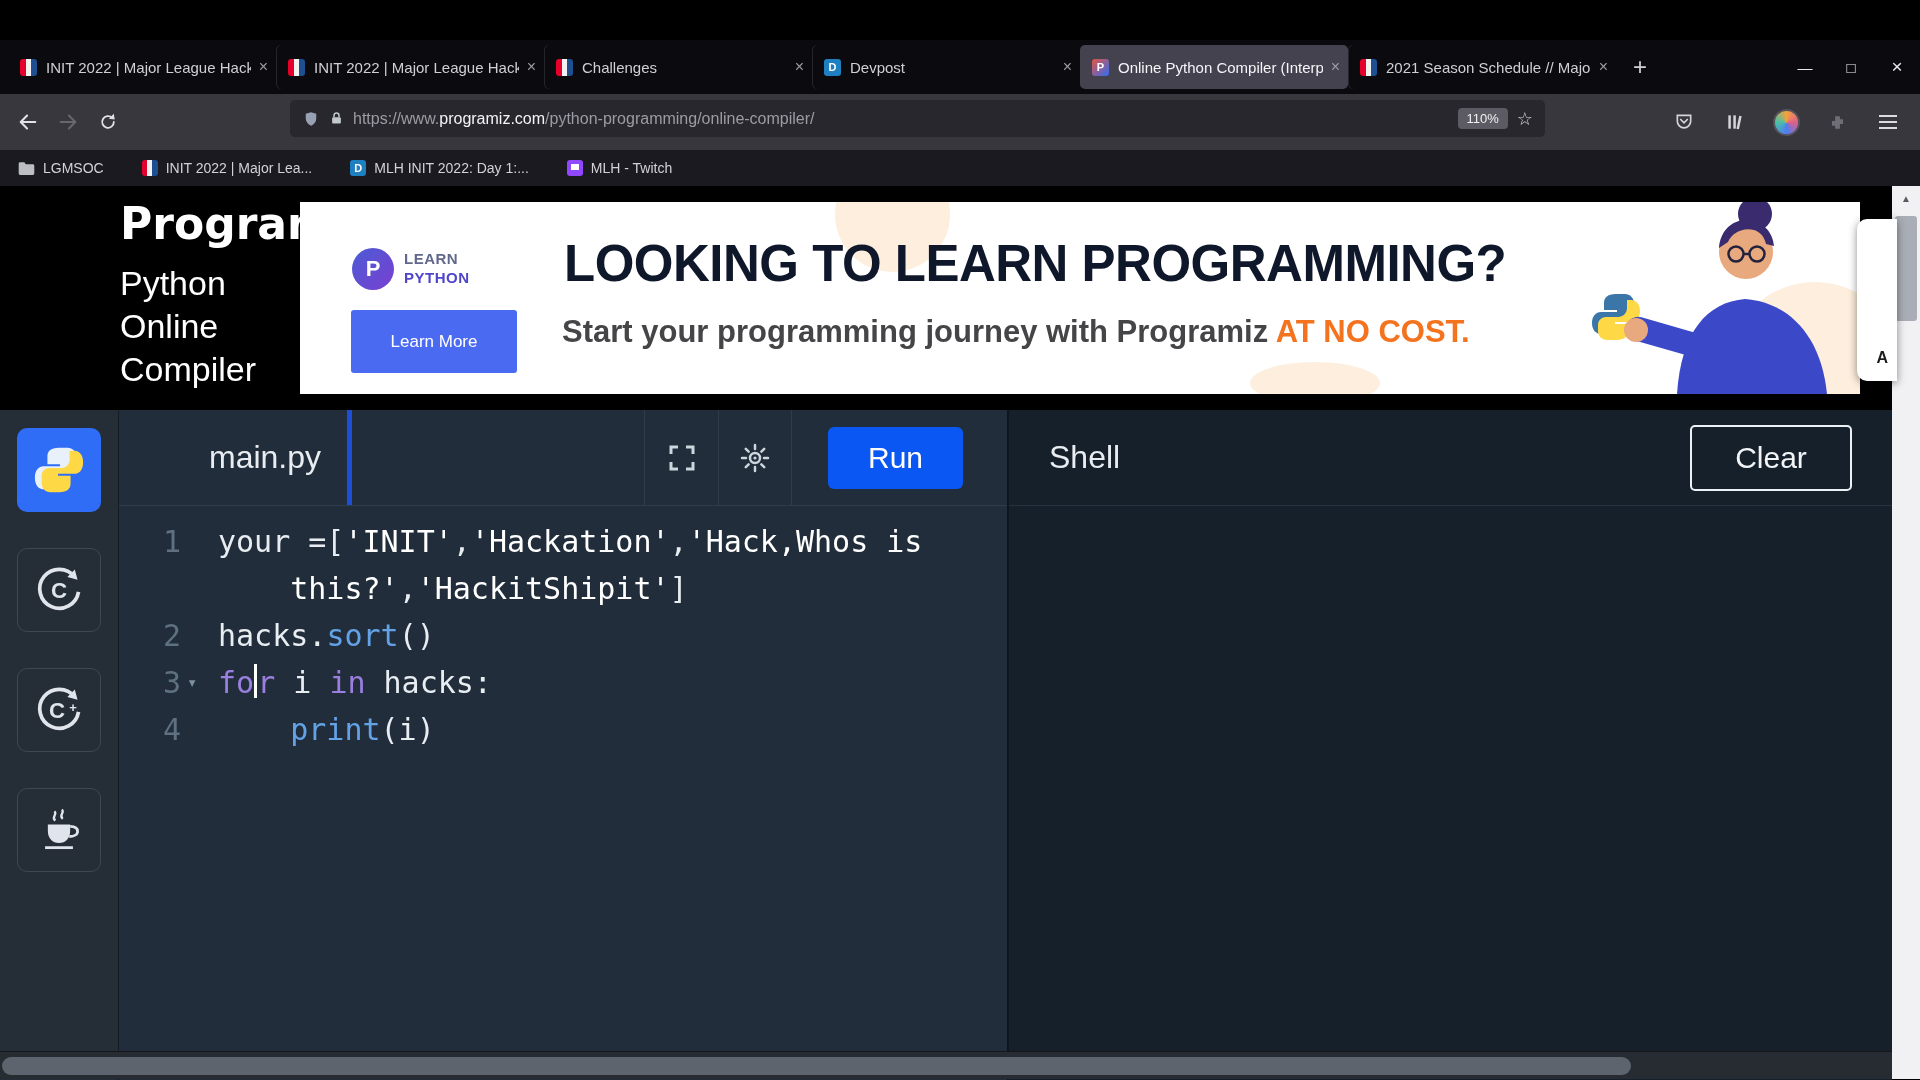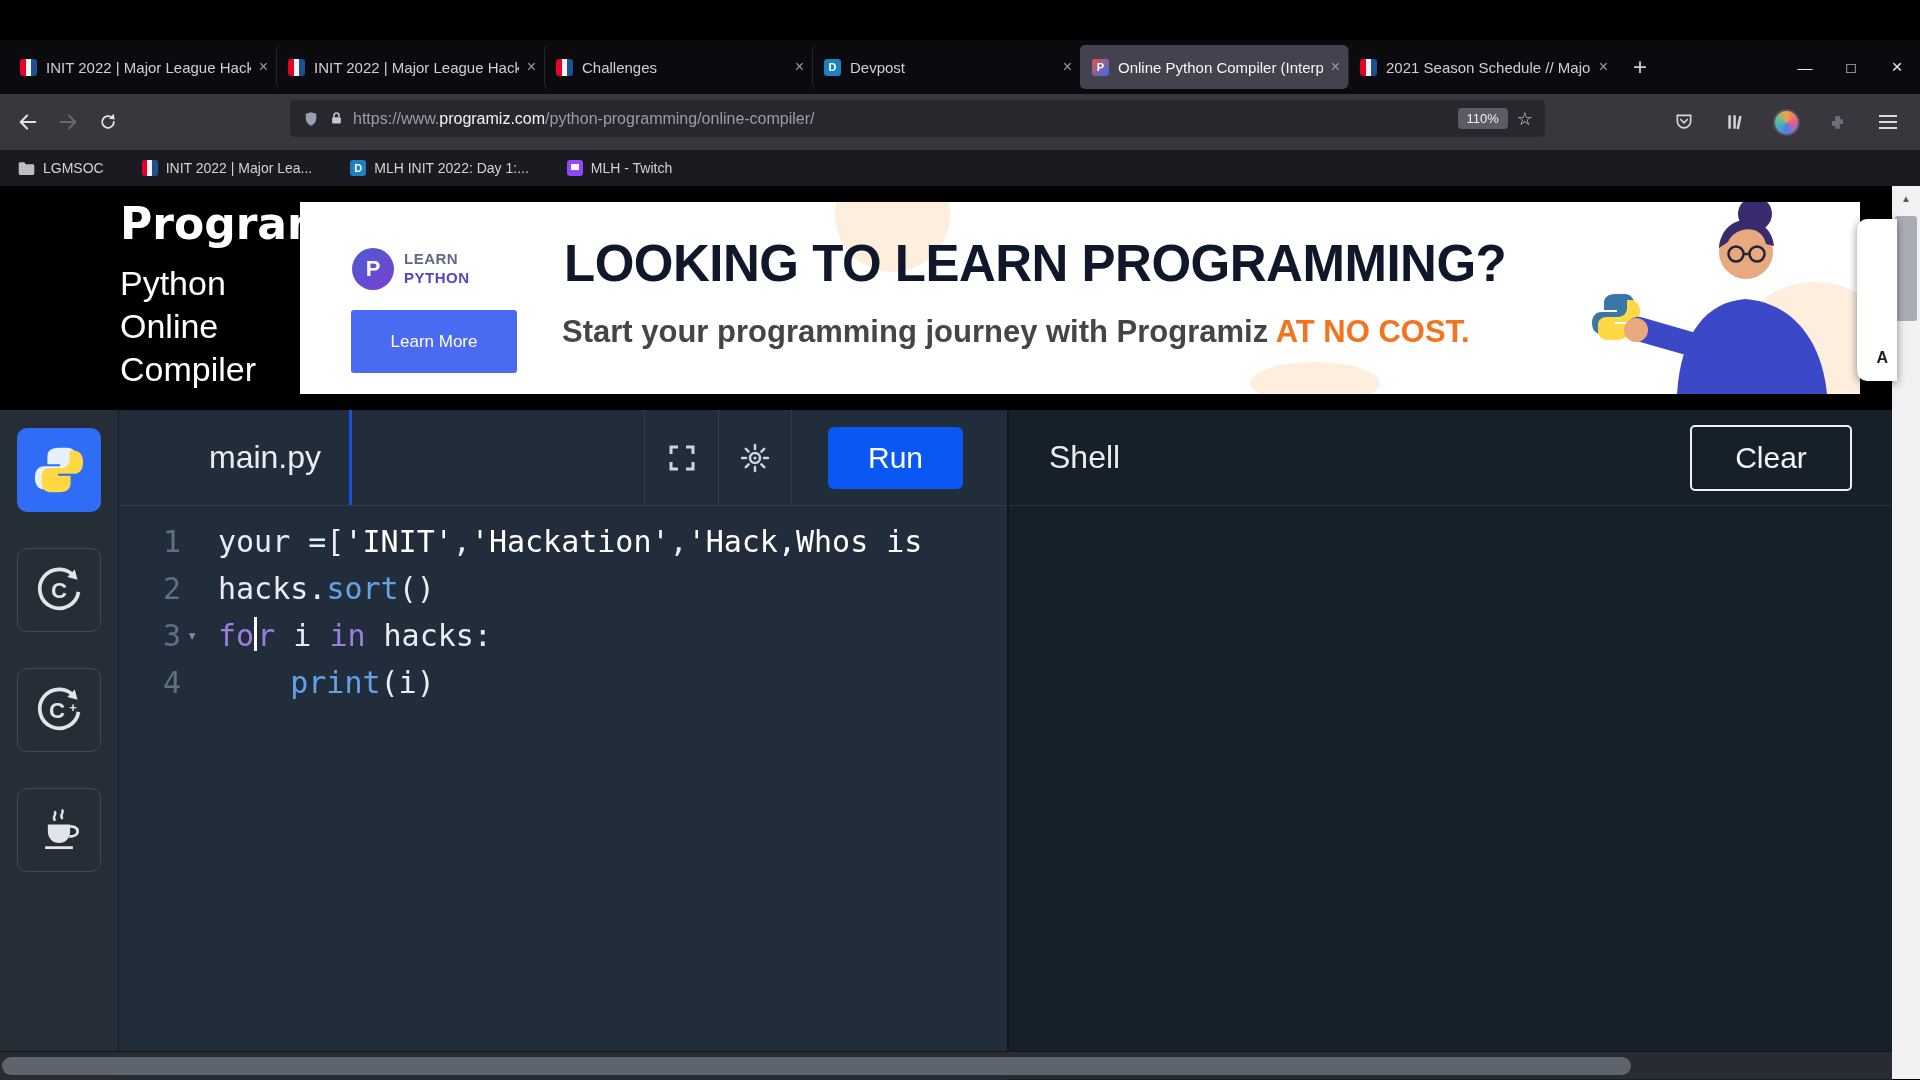--- a/index.html
+++ b/index.html
@@ -76,21 +76,21 @@
   .lang-sidebar { position:absolute; left:0; top:0; width:119px; height:100%; background:#252d37; border-right:1px solid #141b23; }
   .lang-btn { position:absolute; left:17px; width:84px; height:84px; border-radius:10px; border:1px solid #3e4854;
     display:flex; align-items:center; justify-content:center; }
   .lang-btn.active { background:#2f6df6; border:none; }
 
   .editor { position:absolute; left:119px; top:0; width:888px; height:100%; background:#212d3a; }
   .shell { position:absolute; left:1007px; top:0; width:885px; height:100%; background:#15202b; border-left:2px solid #0d161f; }
 
   .editor-toolbar { height:96px; border-bottom:1px solid #2f3c4b; display:flex; align-items:center; }
   .file-tab { width:233px; height:100%; display:flex; align-items:center; padding-left:90px;
-    font-size:32px; color:#e9edf2; border-right:3px solid #1d4ed8; }
+    font-size:32px; color:#e9edf2; border-right:5px solid #1d4ed8; }
   .tb-spacer { flex:1; }
   .tool-cell { width:74px; height:100%; display:flex; align-items:center; justify-content:center; border-left:1px solid #2f3c4b; }
   .tool-cell.last { border-right:1px solid #2f3c4b; }
   .run-btn { width:135px; height:62px; margin:0 44px 0 36px; background:#0b57f3; border-radius:6px; color:#fff; font-size:30px; }
 
   .code { padding-top:12px; font-family:"DejaVu Sans Mono",monospace; font-size:30px; }
   .code-row { height:47px; line-height:47px; display:flex; }
   .gutter { width:99px; flex:none; padding-left:44px; color:#5f7080; display:flex; gap:6px; }
   .fold { font-size:17px; color:#7e8fa0; line-height:47px; }
   .code-text { white-space:pre; }
@@ -400,20 +400,26 @@
         </div>
         <div class="code">
           <div class="code-row">
             <span class="gutter">
                 <span>1</span>
               </span>
             <span class="code-text"><span class="pl">your =[</span><span class="st">'INIT'</span><span class="pl">,</span><span class="st">'Hackation'</span><span class="pl">,</span><span class="st">'Hack,Whos is</span></span>
           </div>
           <div class="code-row">
             <span class="gutter">
+                <span></span>
+              </span>
+            <span class="code-text"><span class="pl">    </span><span class="st">this?'</span><span class="pl">,</span><span class="st">'HackitShipit'</span><span class="pl">]</span></span>
+          </div>
+          <div class="code-row">
+            <span class="gutter">
                 <span>2</span>
               </span>
             <span class="code-text"><span class="pl">hacks.</span><span class="fn">sort</span><span class="pl">()</span></span>
           </div>
           <div class="code-row">
             <span class="gutter">
                 <span>3</span>
                 <span class="fold">▾</span>
               </span>
             <span class="code-text"><span class="kw">fo</span><span class="caret"></span><span class="kw">r</span><span class="pl"> i </span><span class="kw">in</span><span class="pl"> hacks:</span></span>

